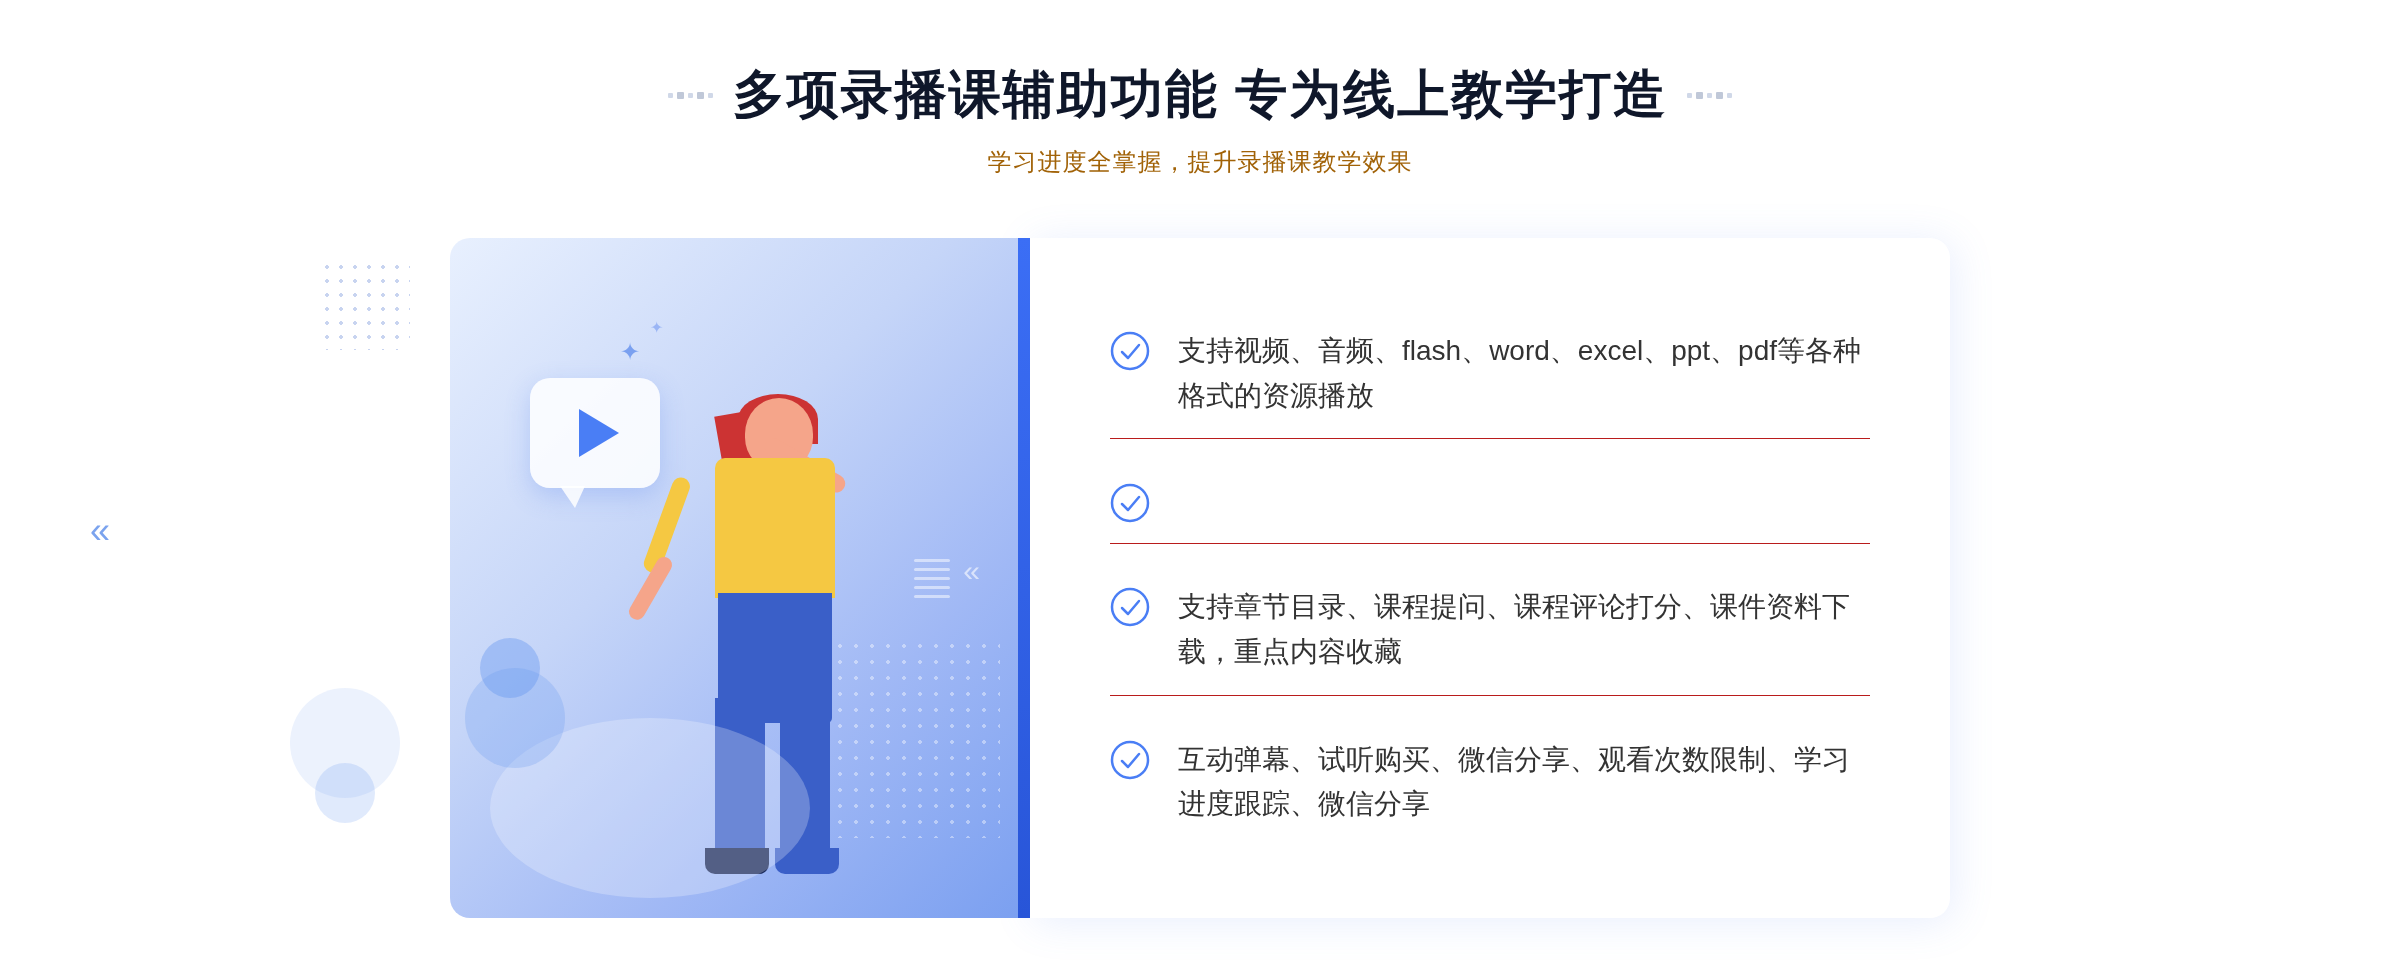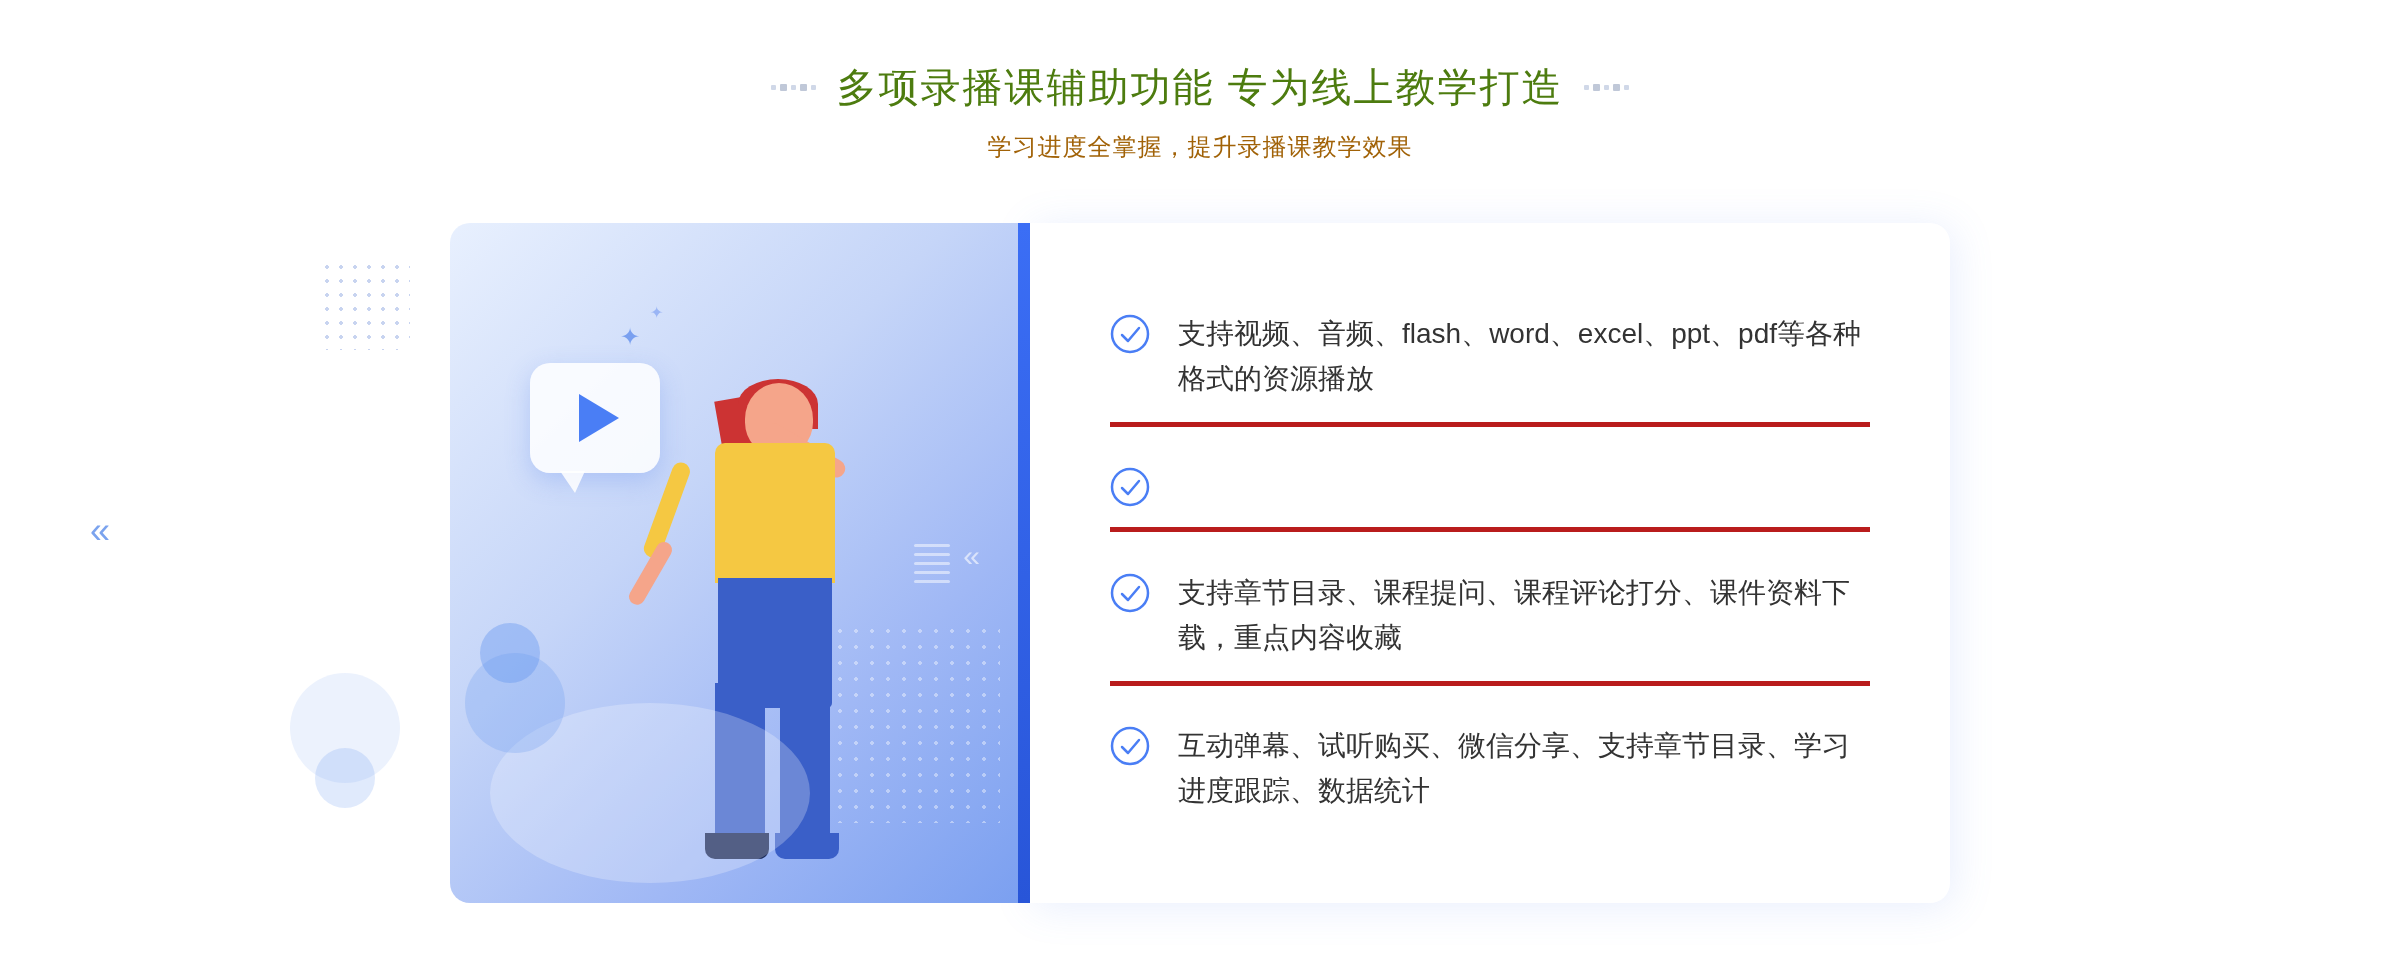--- a/index.html
+++ b/index.html
@@ -36,23 +36,23 @@
 
     .header-title-row {
       display: flex;
       align-items: center;
       justify-content: center;
       gap: 20px;
       margin-bottom: 16px;
     }
 
     .main-title {
-      font-size: 40px;
-      font-weight: 400;
-      color: #4d7c0f;
+      font-size: 52px;
+      font-weight: 700;
+      color: #0f172a;
       letter-spacing: 2px;
     }
 
     .sub-title {
       font-size: 24px;
       color: #a16207;
       font-weight: 400;
       letter-spacing: 1px;
     }
 
@@ -373,21 +373,21 @@
       flex-direction: column;
       justify-content: space-around;
       min-height: 680px;
     }
 
     .feature-item {
       display: flex;
       align-items: flex-start;
       gap: 28px;
       padding: 20px 0;
-      border-bottom: 5px solid #b91c1c;
+      border-bottom: 1px solid #b91c1c;
     }
 
     .feature-item:last-child {
       border-bottom: none;
     }
 
     .check-icon {
       width: 40px;
       height: 40px;
       flex-shrink: 0;
@@ -592,19 +592,19 @@
         <span class="feature-text">支持章节目录、课程提问、课程评论打分、课件资料下载，重点内容收藏</span>
       </div>
 
       <div class="feature-item">
         <div class="check-icon">
           <svg viewBox="0 0 40 40" fill="none" xmlns="http://www.w3.org/2000/svg">
             <circle cx="20" cy="20" r="18" stroke="#4a7ef5" stroke-width="2.5"></circle>
             <polyline points="12,21 18,27 29,14" stroke="#4a7ef5" stroke-width="2.5" stroke-linecap="round" stroke-linejoin="round"></polyline>
           </svg>
         </div>
-        <span class="feature-text">互动弹幕、试听购买、微信分享、支持章节目录、学习进度跟踪、数据统计</span>
+        <span class="feature-text">互动弹幕、试听购买、微信分享、观看次数限制、学习进度跟踪、微信分享</span>
       </div>
 
     </div>
   </div>
 
 </div>
 
 </body></html>

